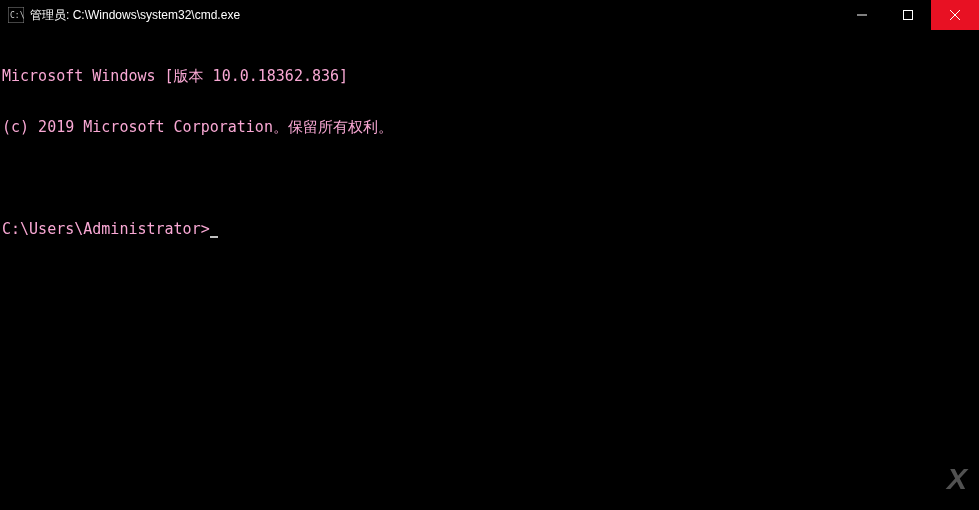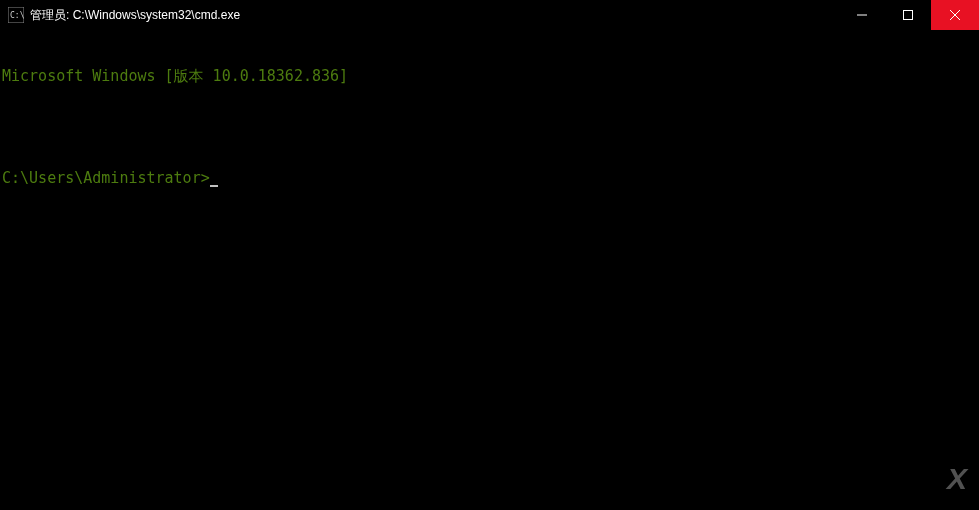--- a/index.html
+++ b/index.html
@@ -55,21 +55,21 @@
       width: 48px;
     }
     .window-control svg {
       width: 10px;
       height: 10px;
     }
     .terminal-body {
       background: #000000;
       height: calc(100% - 30px);
       padding: 4px 2px;
-      color: #4d7c0f;
+      color: #f9a8d4;
       font-family: "NSimSun", "SimSun", "Consolas", monospace;
       font-size: 15px;
       line-height: 17px;
       white-space: pre;
       position: relative;
     }
     .terminal-line {
       white-space: pre;
     }
     .prompt-line {
@@ -130,20 +130,21 @@
       <svg viewBox="0 0 10 10">
           <line x1="0" y1="0" x2="10" y2="10" stroke="#fff" stroke-width="1"></line>
           <line x1="10" y1="0" x2="0" y2="10" stroke="#fff" stroke-width="1"></line>
         </svg>
     </div>
   </div>
 </div>
 
 <div class="terminal-body">
   <div class="terminal-line">Microsoft Windows [版本 10.0.18362.836]</div>
+  <div class="terminal-line">(c) 2019 Microsoft Corporation。保留所有权利。</div>
   <div class="terminal-line"> </div>
   <div class="prompt-line">
     <span>C:\Users\Administrator&gt;</span><span class="cursor"></span>
   </div>
 </div>
 
 <div class="watermark">
   <span class="watermark-x">X</span>
 </div>
 

